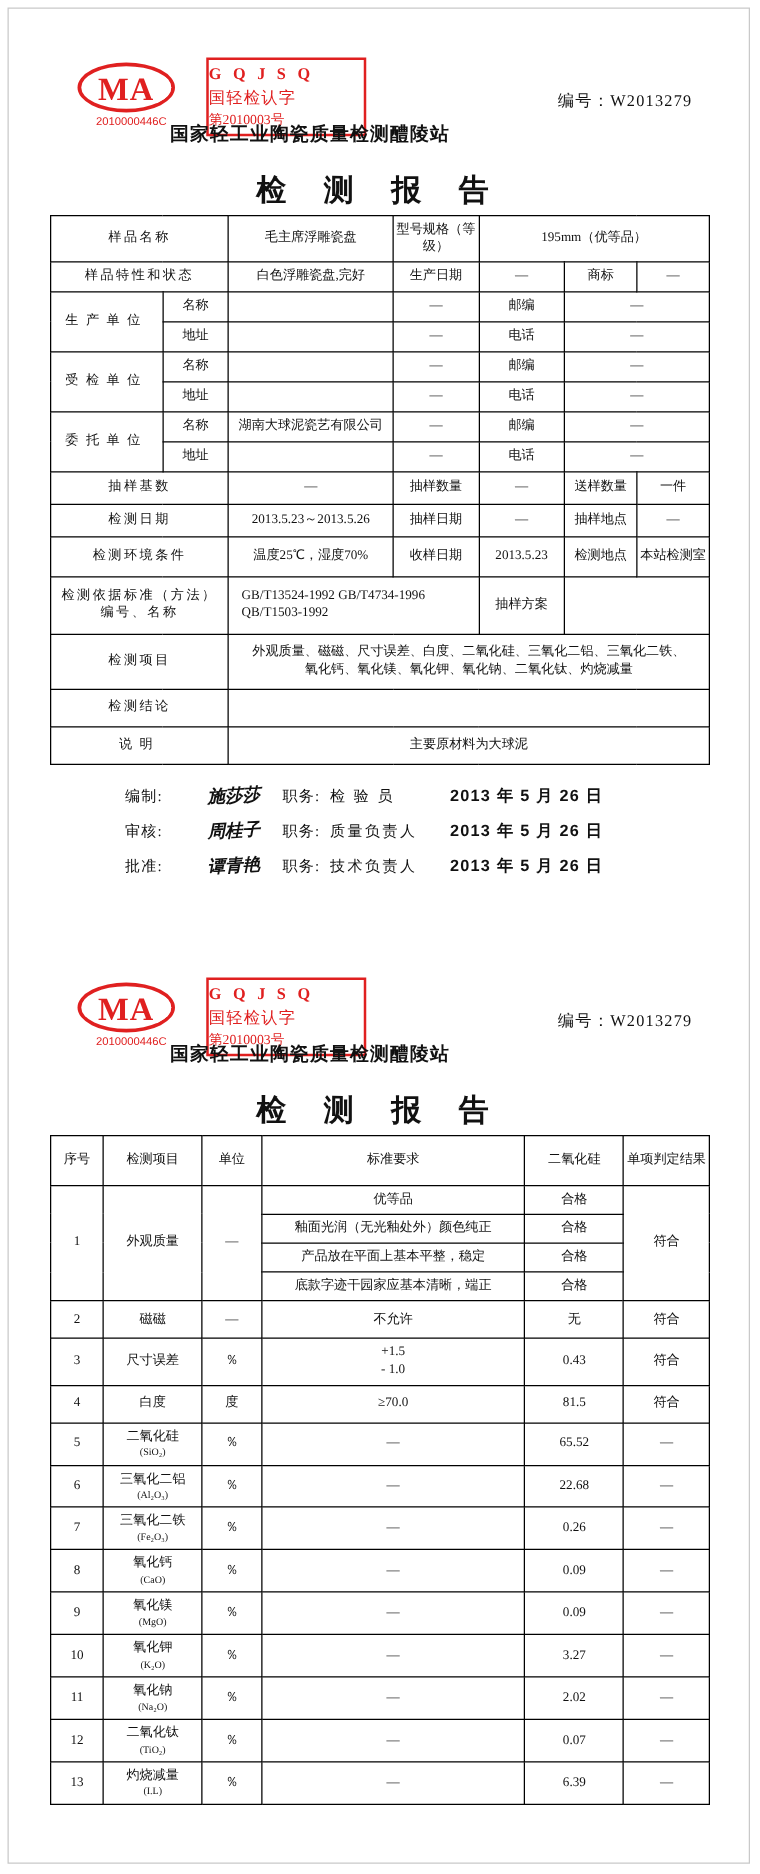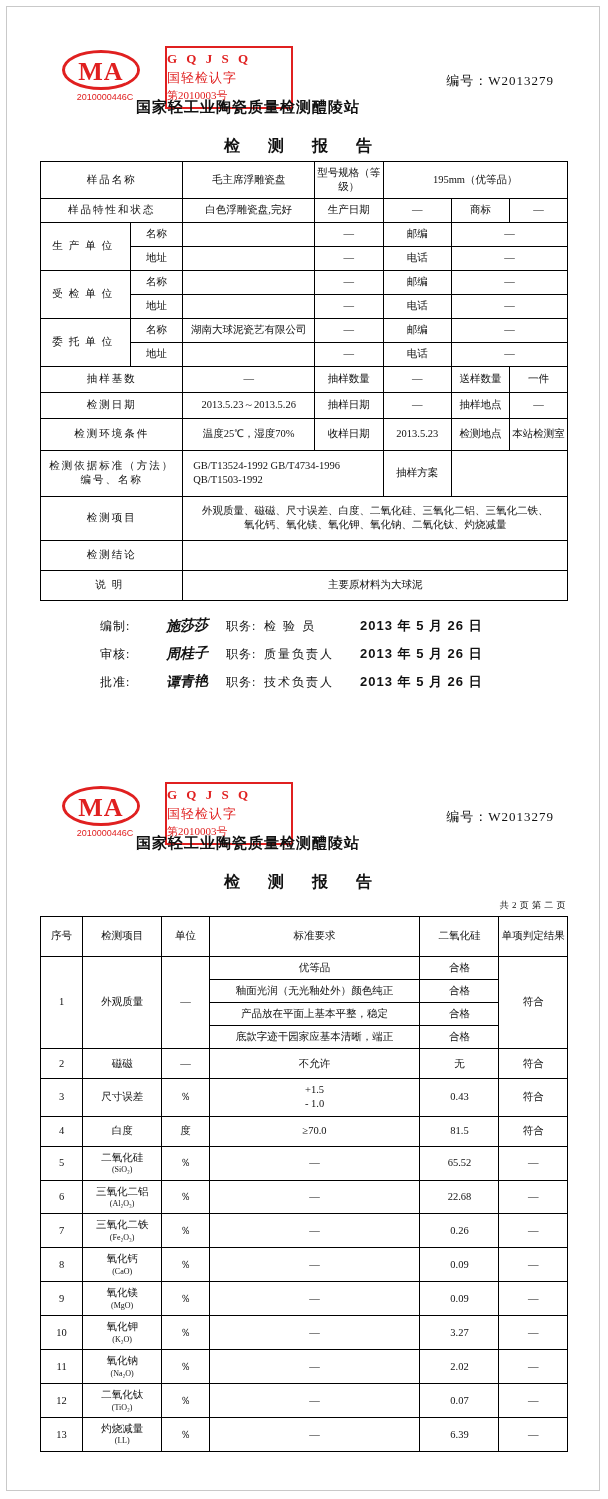--- a/index.html
+++ b/index.html
@@ -19,21 +19,21 @@
     left: 6px; top: 6px;
     width: 594px; height: 1485px;
     border: 1px solid #c9c9c9;
     box-sizing: border-box;
     pointer-events: none;
   }
   .sheet {
     position: relative;
     width: 608px;
     box-sizing: border-box;
-    padding: 11px 40px;
+    padding: 0 40px;
   }
   .sheet.first { padding-top: 46px; }
   .sheet.second { padding-top: 30px; }
 
   
   .hdr {
     position: relative;
     height: 86px;
   }
   .ma-mark {
@@ -112,21 +112,21 @@
   .org-line {
     position: absolute;
     left: 96px;
     top: 52px;
     font-size: 15px;
     font-weight: bold;
     letter-spacing: 1px;
   }
   .title {
     text-align: center;
-    font-size: 16px;
+    font-size: 24px;
     font-weight: bold;
     letter-spacing: 12px;
     margin-top: 4px;
   }
   .pageinfo {
     text-align: right;
     font-size: 9px;
     margin-top: 6px;
     margin-right: 2px;
     letter-spacing: 0.5px;
@@ -381,21 +381,20 @@
     </div>
 
     <div class="report-no">
       <span>编号：</span><span>W2013279</span>
     </div>
 
     <div class="org-line">国家轻工业陶瓷质量检测醴陵站</div>
   </div>
 
   <div class="title">检 测 报 告</div>
-  <div class="pageinfo">共 2 页 第 二 页</div>
 
   <table class="doc">
     <colgroup>
       <col style="width:8%">
         <col style="width:15%">
         <col style="width:9%">
       <col style="width:40%">
         <col style="width:15%">
         <col style="width:13%">
     </colgroup>

